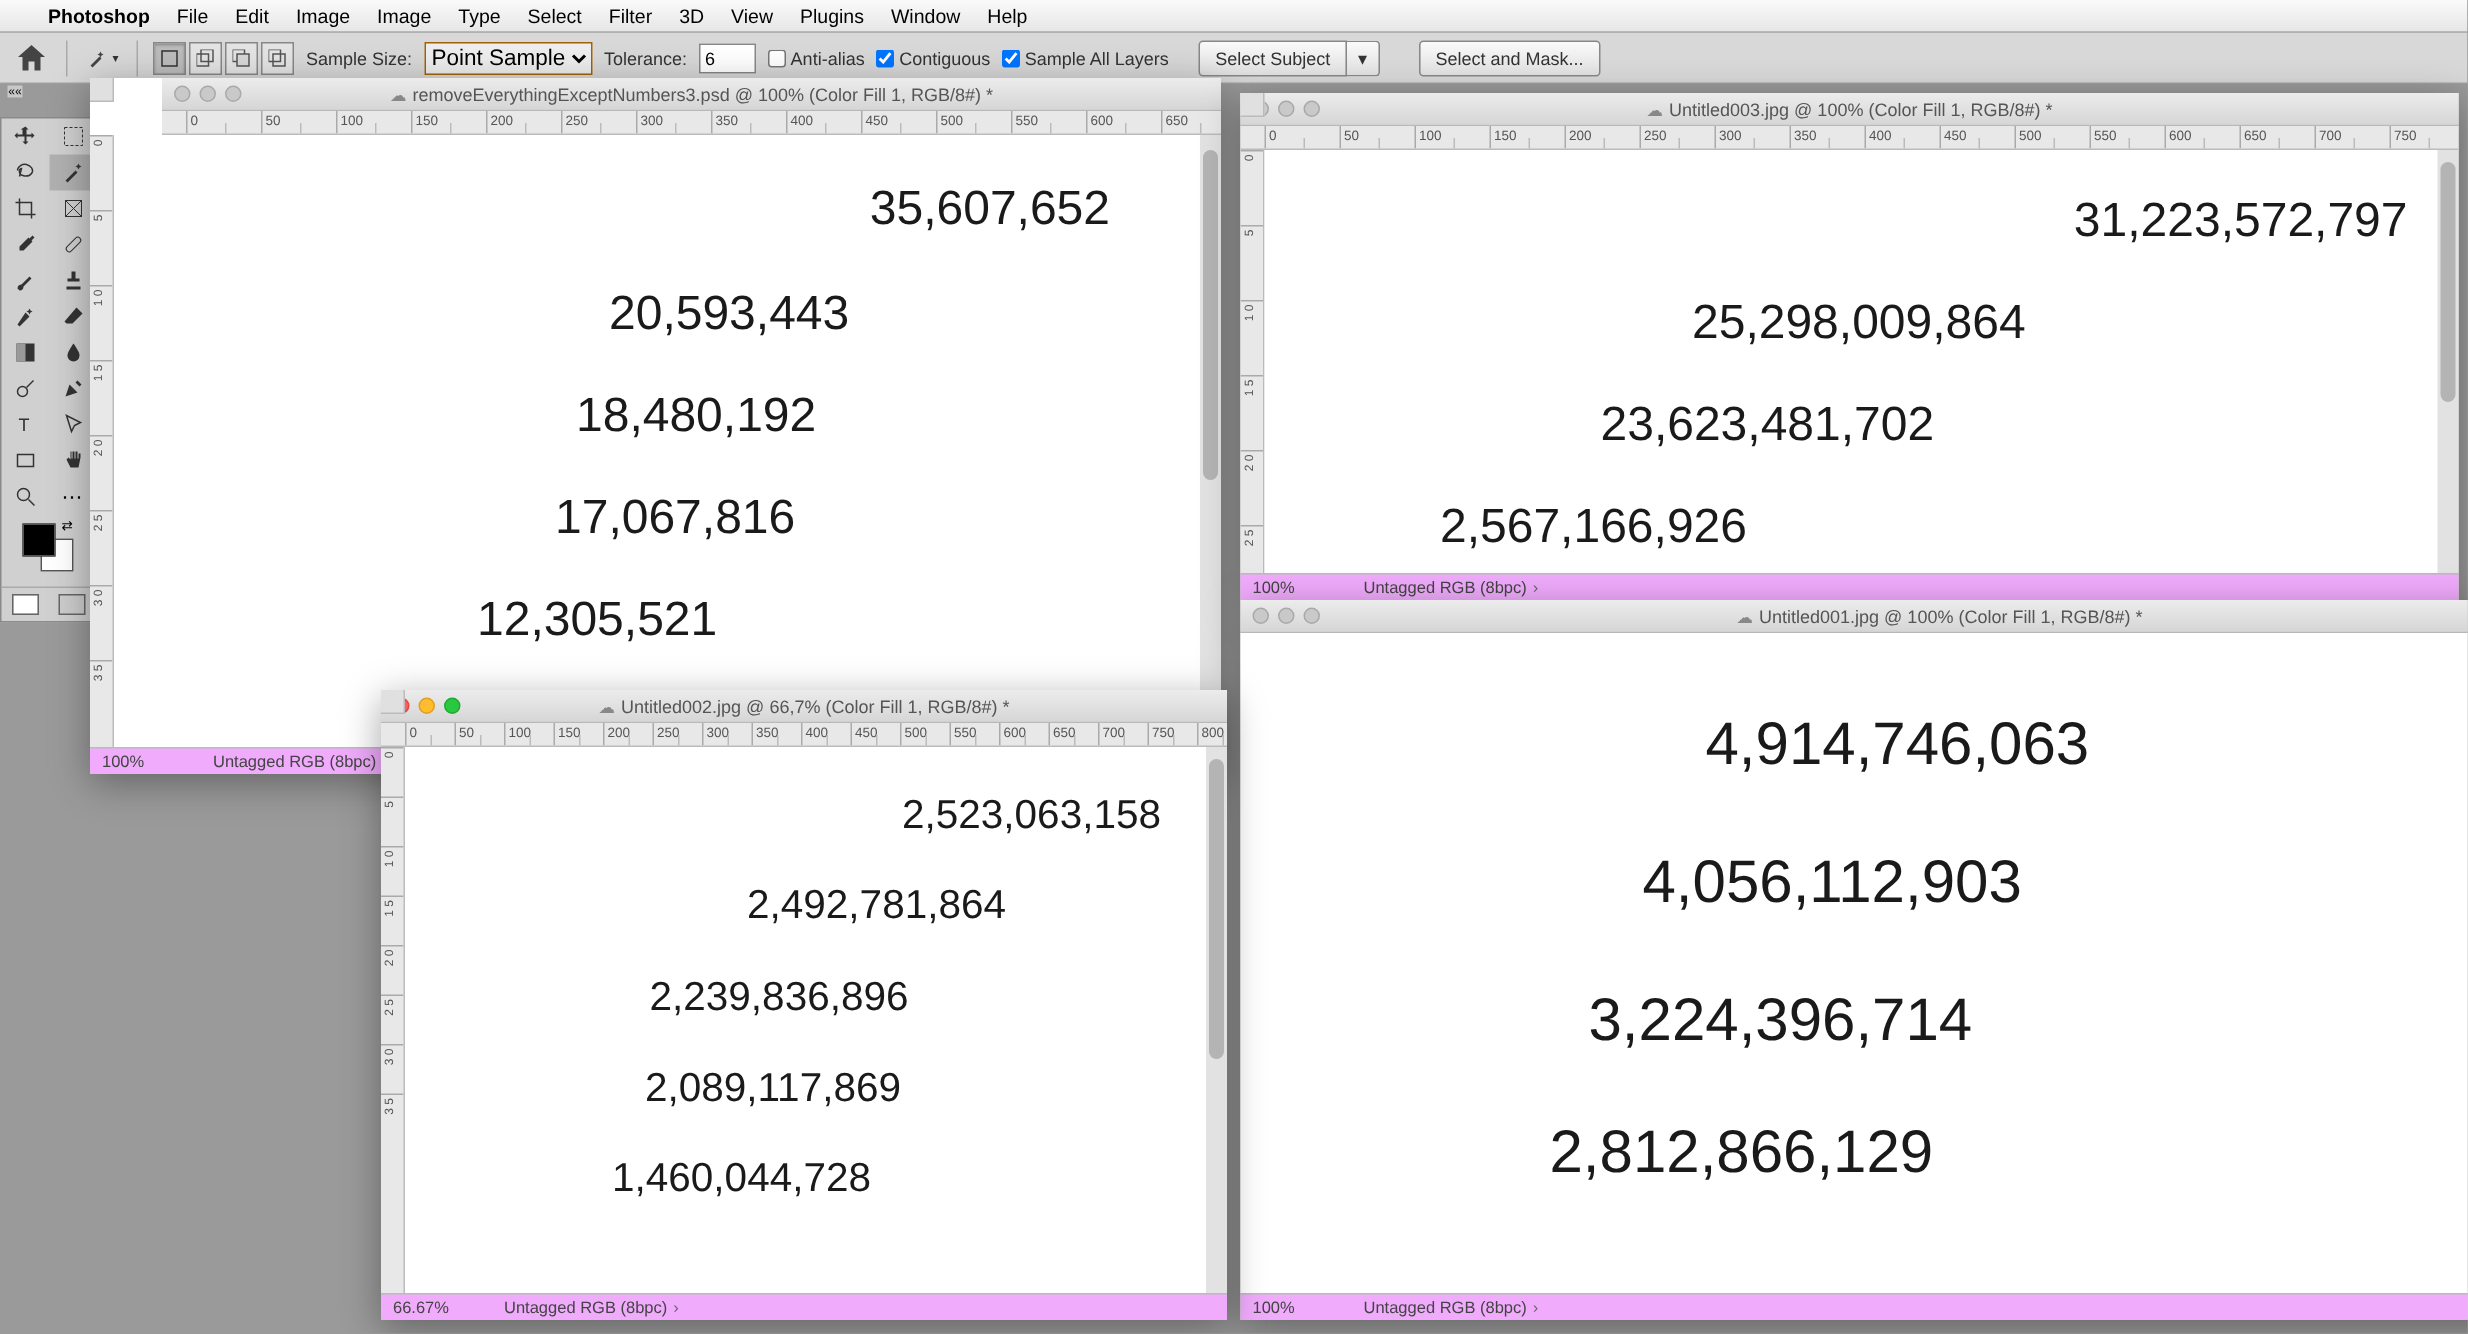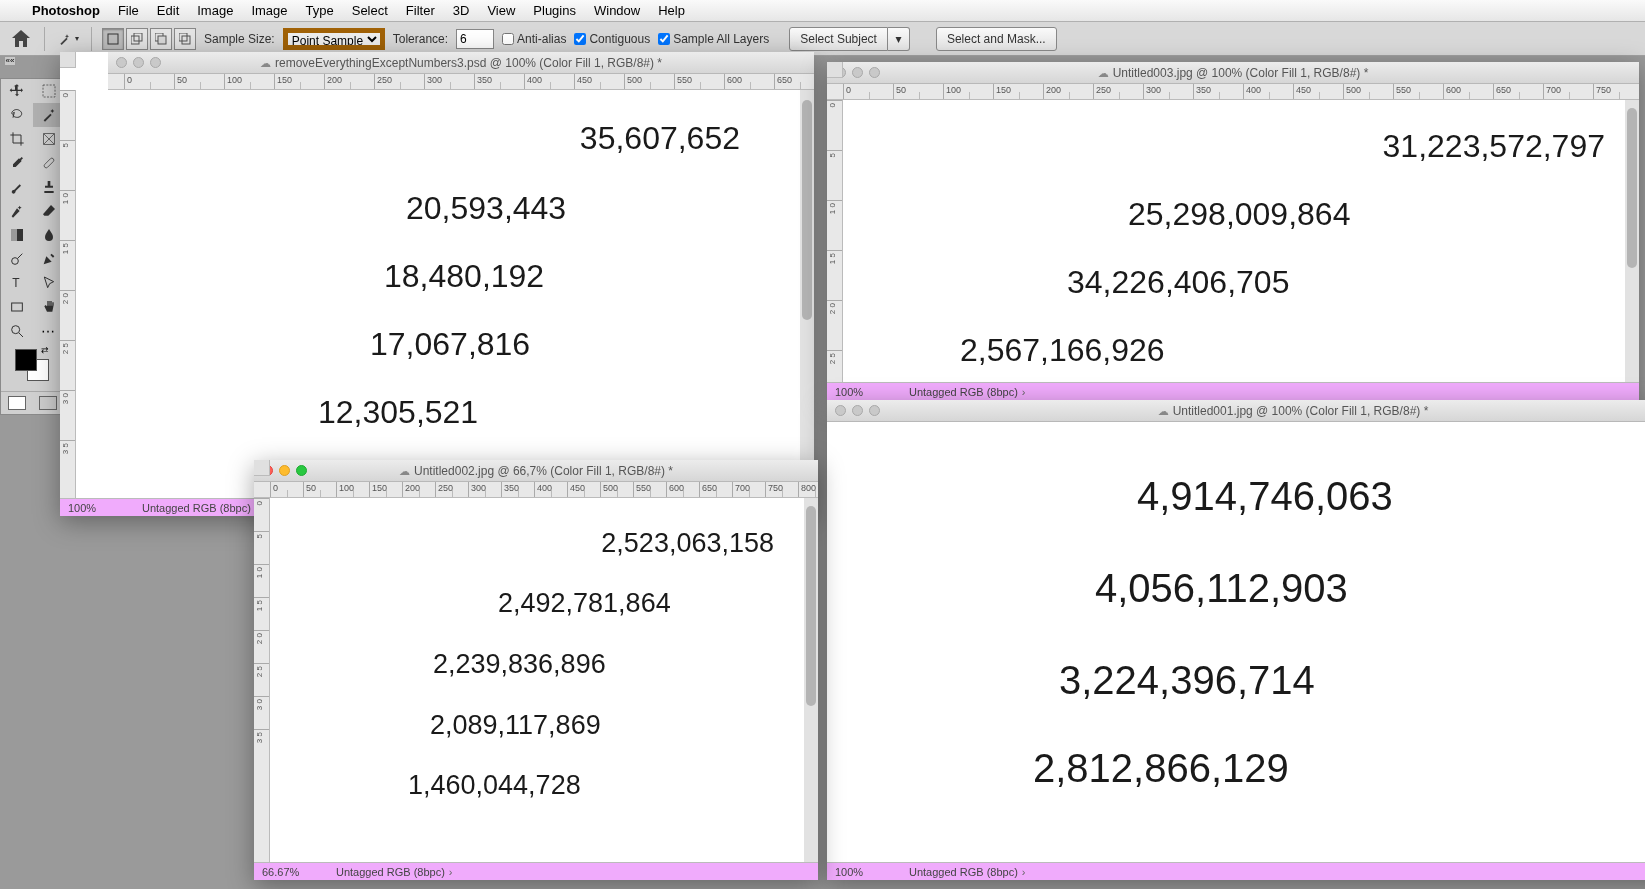--- a/index.html
+++ b/index.html
@@ -13,21 +13,21 @@
 
 
 .optionsbar { position: absolute; top: 22px; left: 0; right: 0; height: 34px; background: #d8d8d8; border-bottom: 1px solid #a0a0a0; display: flex; align-items: center; padding: 0 8px; font-size: 12px; gap: 8px; color: #333; }
 .optbtn { width: 26px; height: 26px; background: #d8d8d8; border: 1px solid transparent; display: flex; align-items: center; justify-content: center; border-radius: 3px; }
 .optbtn.home { font-size: 15px; }
 .optbtn.icon svg { width: 16px; height: 16px; }
 .sep { width: 1px; height: 24px; background: #aaa; margin: 0 2px; }
 .tinybtn { width: 22px; height: 22px; border: 1px solid #888; background: #e4e4e4; display:inline-flex; align-items:center; justify-content:center; }
 .tinybtn.active { background:#bcbcbc; box-shadow: inset 0 1px 2px rgba(0,0,0,.3); }
 .tinygrp { display:flex; gap:2px; align-items:center; }
-select.osel { height: 22px; font-size:12px; border:5px solid #a16207; background:#eee; }
+select.osel { height: 22px; font-size:15px; border:1px solid #a16207; background:#eee; }
 input.onum { width: 38px; height: 20px; font-size: 12px; border: 1px solid #888; background: #fff; padding-left: 3px; }
 .chk { display:flex; align-items:center; gap:3px; }
 .chk input { width:12px; height:12px; }
 .btn { height: 24px; background: linear-gradient(#fafafa,#e0e0e0); border: 1px solid #888; border-radius: 3px; padding: 0 10px; font-size: 12px; display:flex; align-items:center; }
 .btngrp { display:flex; }
 .btngrp .btn:first-child { border-top-right-radius:0; border-bottom-right-radius:0; }
 .btngrp .dd { width: 22px; border-left:none; border-top-left-radius:0; border-bottom-left-radius:0; padding:0; justify-content:center; }
 
 
 .handle { position:absolute; top:56px; left:4px; width:12px; height:10px; background:#c8c8c8; border:1px solid #999; font-size:8px; text-align:center; line-height:8px; }
@@ -480,21 +480,21 @@
         <span>2 0</span>
       </div>
       <div class="vt">
         <span>2 5</span>
       </div>
     </div>
   <div class="canvas">
     <div class="content" style="font-size:32px;">
       <div class="num" style="top:28px; right:20px;">31,223,572,797</div>
       <div class="num" style="top:96px; left:285px;">25,298,009,864</div>
-      <div class="num" style="top:164px; left:224px;">34,226,406,705</div>
+      <div class="num" style="top:164px; left:224px;">23,623,481,702</div>
       <div class="num" style="top:232px; left:117px;">2,567,166,926</div>
     </div>
   </div>
   <div class="vscroll">
       <div class="thumb" style="top:8px; height:160px;"></div>
     </div>
   <div class="statusbar">
     <span class="zoom">100%</span>
     <span><span>Untagged RGB (8bpc)</span><span class="chev">›</span></span>
   </div>

